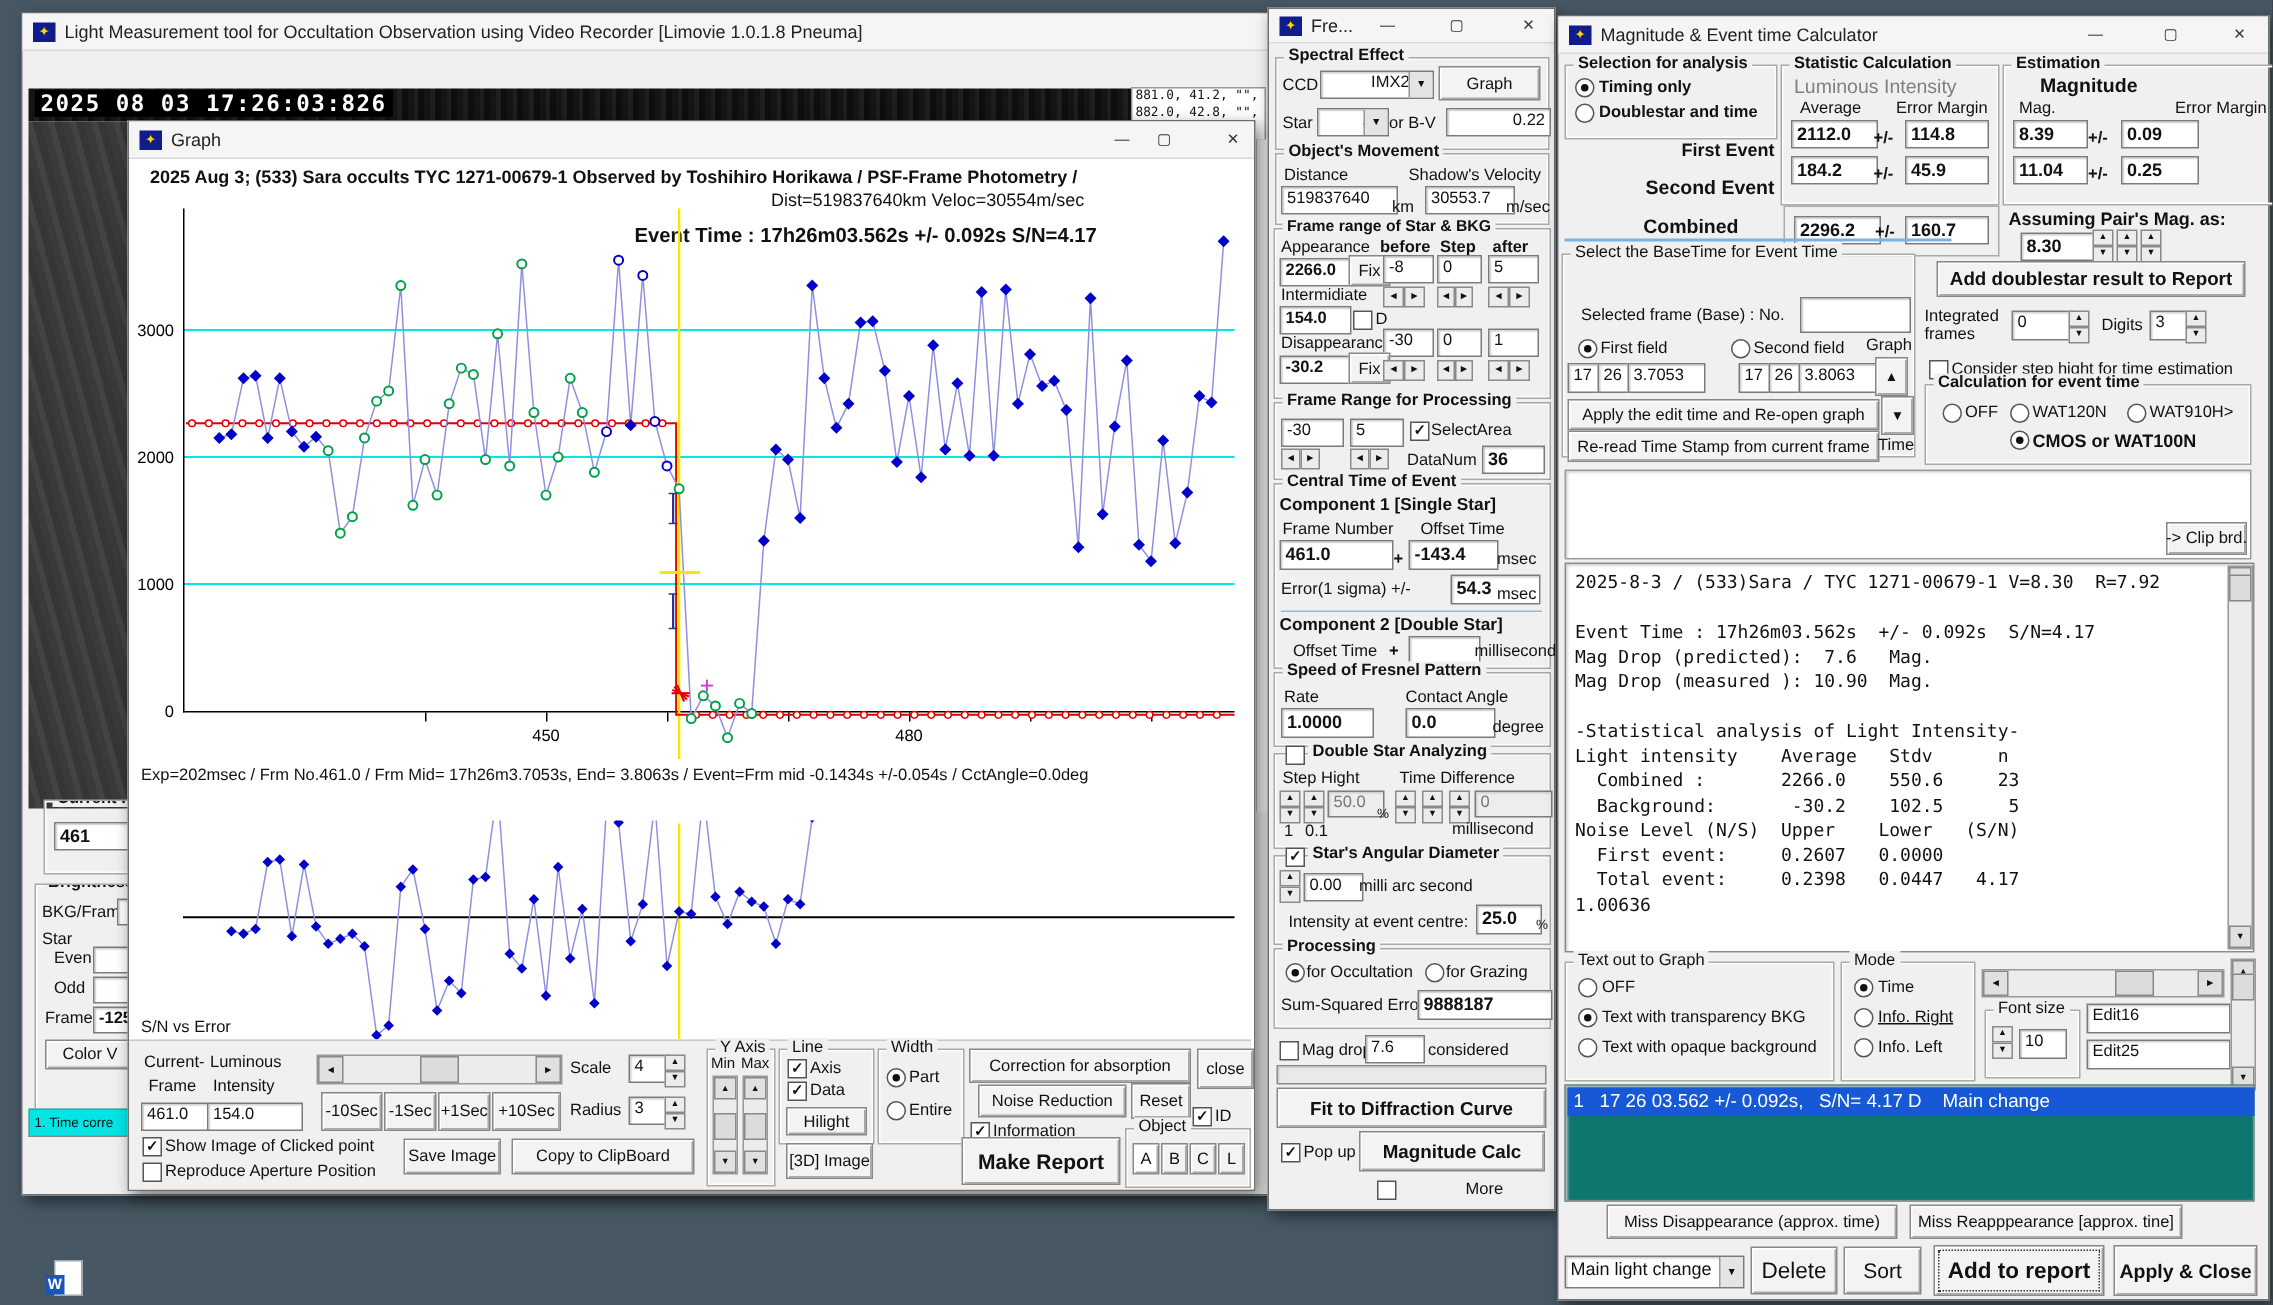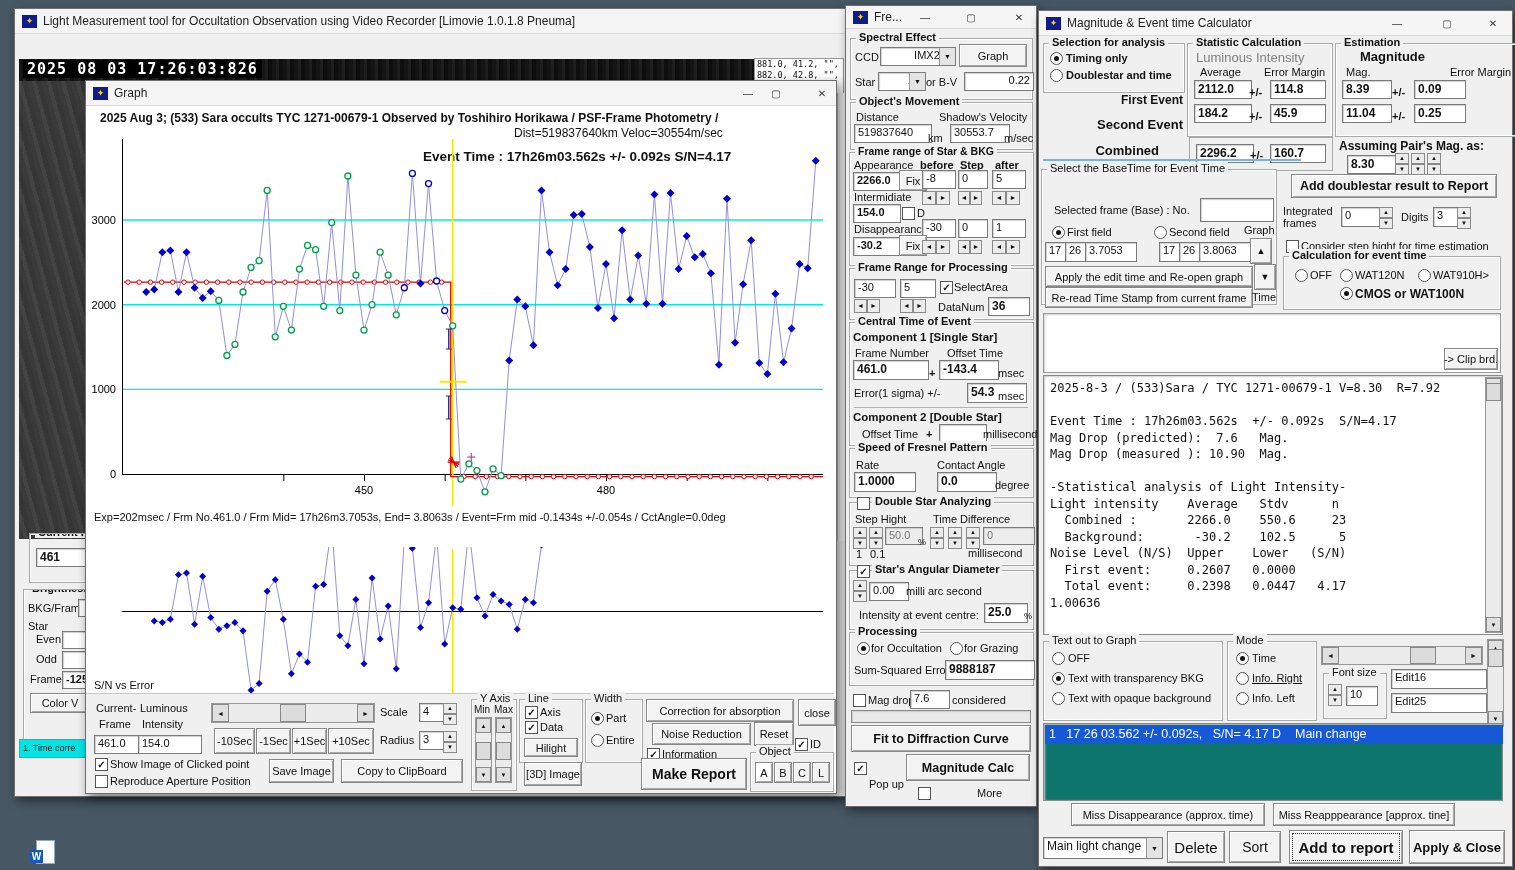--- a/index.html
+++ b/index.html
@@ -605,21 +605,21 @@
       <div class="fld b" style="left:95px;top:27px;width:82px;height:16px;font-size:12px;">9888187</div>
     </div>
 
     <span class="cb" style="left:7px;top:688px;"></span>
     <span class="lbl" style="left:22px;top:688px;">Mag drop</span>
     <div class="fld" style="left:64px;top:684px;width:32px;height:15px;">7.6</div>
     <span class="lbl" style="left:106px;top:688px;">considered</span>
     <div class="ab" style="left:5px;top:704px;width:178px;height:11px;background:#e9e9e9;border:1px solid #8a8a8a;box-shadow:inset 1px 1px 1px #cfcfcf;"></div>
     <div class="btn b" style="left:5px;top:719px;width:178px;height:25px;font-size:12.5px;">Fit to Diffraction Curve</div>
     <span class="cb on" style="left:8px;top:756px;">✓</span>
-    <span class="lbl" style="left:23px;top:756px;margin-top:16px;">Pop up</span>
+    <span class="lbl" style="left:23px;top:756px;">Pop up</span>
     <div class="btn b" style="left:60px;top:748px;width:122px;height:25px;font-size:12.5px;">Magnitude Calc</div>
     <span class="cb" style="left:72px;top:781px;"></span>
     <span class="lbl" style="left:87px;top:781px;padding-left:44px;">More</span>
   </div>
 
   <div class="win" style="left:1038px;top:10px;width:473px;height:855px;">
     <div class="tb">
       <span class="wicon">✦</span>
       <span>Magnitude &amp; Event time Calculator</span>
     </div>

